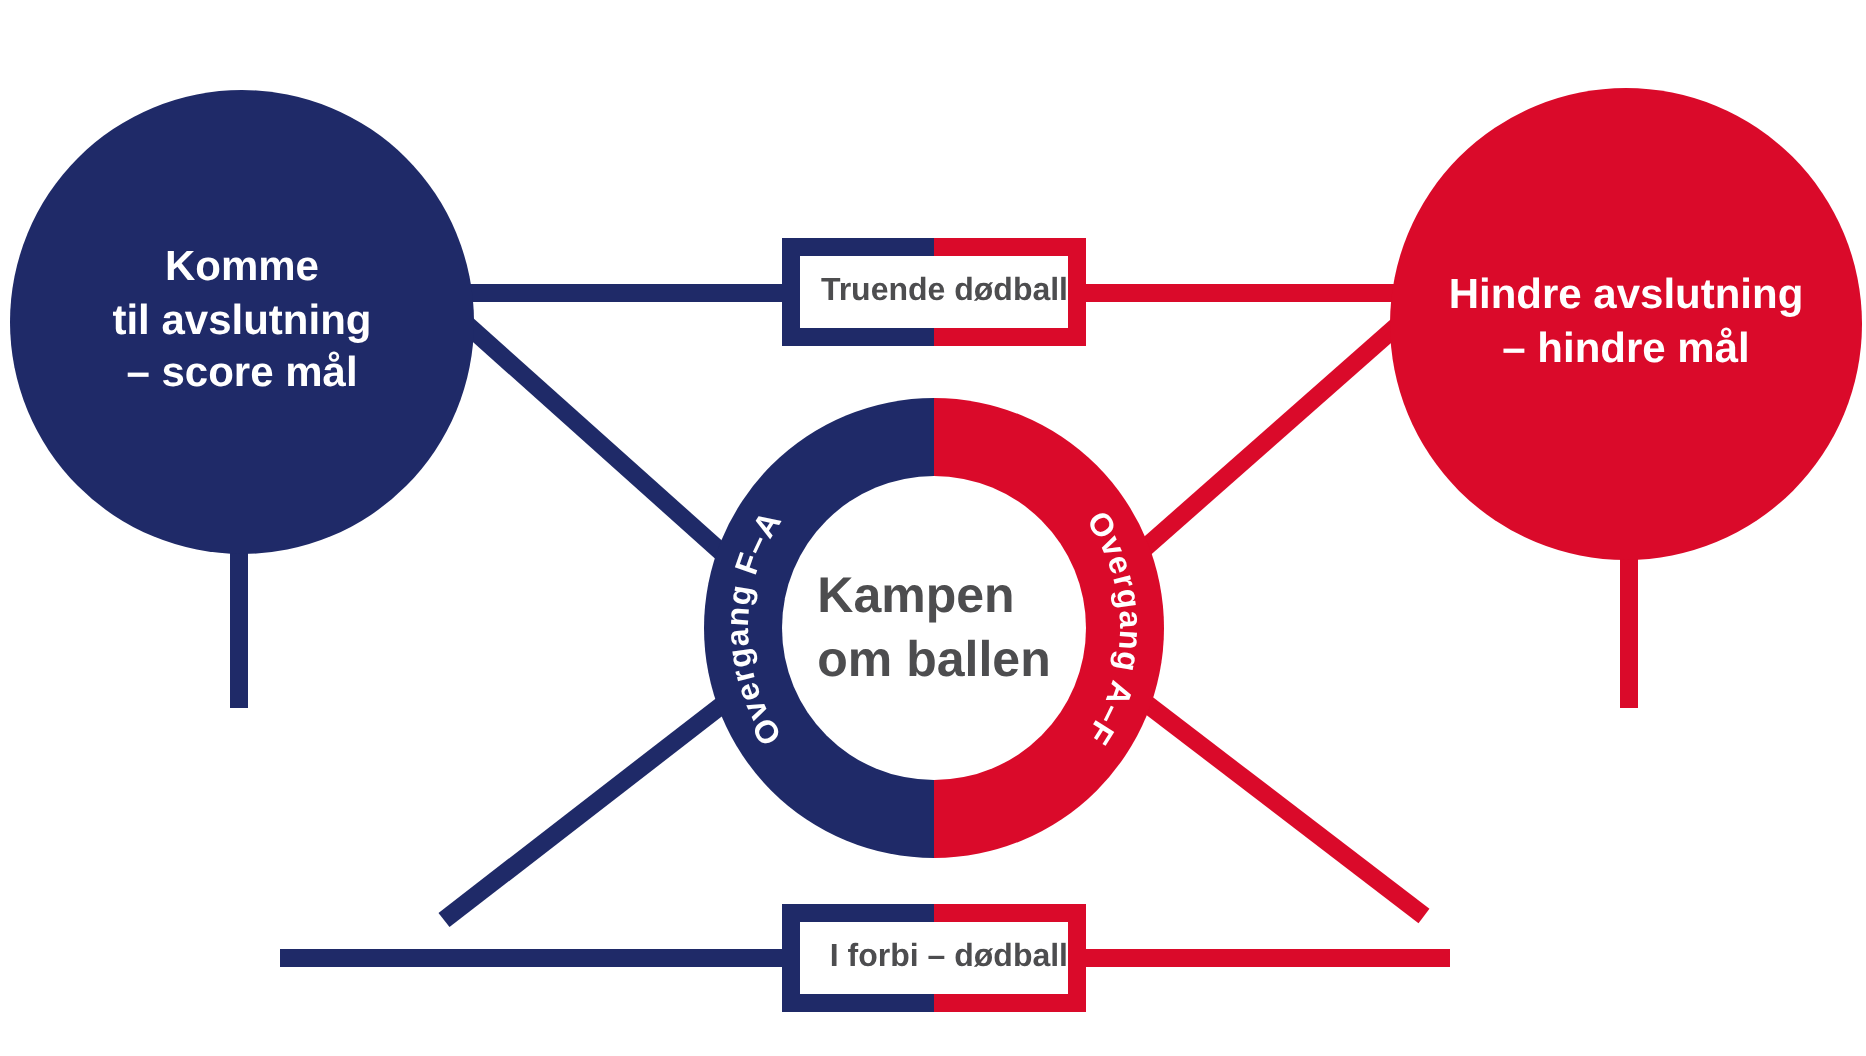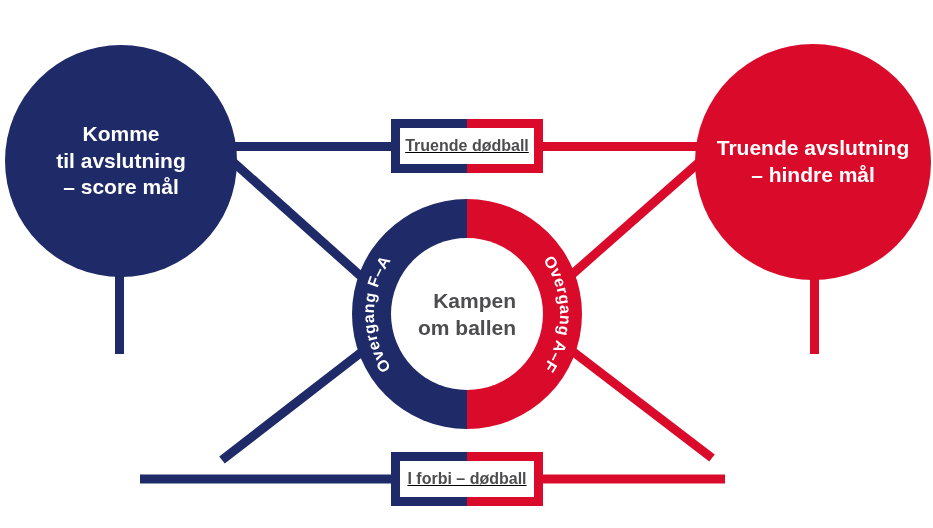--- a/index.html
+++ b/index.html
@@ -63,22 +63,21 @@
   }
   .banner-top    { top: 75px; }
   .banner-bottom { top: 408px; }
 
   .banner-inner {
     width: 100%;
     height: 100%;
     background: var(--white);
     display: flex;
     align-items: center;
-    justify-content: center;
-    text-decoration: underline;
+    justify-content: flex-end;
   }
   .banner-label {
     color: var(--text_gray);
     font-weight: bold;
     font-size: 16px;
     white-space: nowrap;
   }
 
   .ring-wrap {
     position: absolute;
@@ -99,23 +98,23 @@
   }
 
   .center-label {
     position: absolute;
     inset: 0;
     display: flex;
     align-items: center;
     justify-content: center;
     color: var(--text_gray);
     font-weight: bold;
-    font-size: 21px;
+    font-size: 25px;
     line-height: 1.3;
-    text-align: right;
+    text-align: left;
     white-space: pre-line;
   }
 </style>
 </head>
 <body>
 
 <div class="canvas">
 
   <svg class="lines-svg" width="933" height="528" viewBox="0 0 933 528">
 
@@ -133,21 +132,21 @@
   </svg>
 
   <div class="circle navy circle-tl">
     <div class="circle-label">Komme
 til avslutning
 – score mål</div>
   </div>
 
 
   <div class="circle red circle-tr">
-    <div class="circle-label">Truende avslutning
+    <div class="circle-label">Hindre avslutning
 – hindre mål</div>
   </div>
 
 
   <div class="banner banner-top">
     <div class="banner-inner">
       <span class="banner-label">Truende dødball</span>
     </div>
   </div>
 

